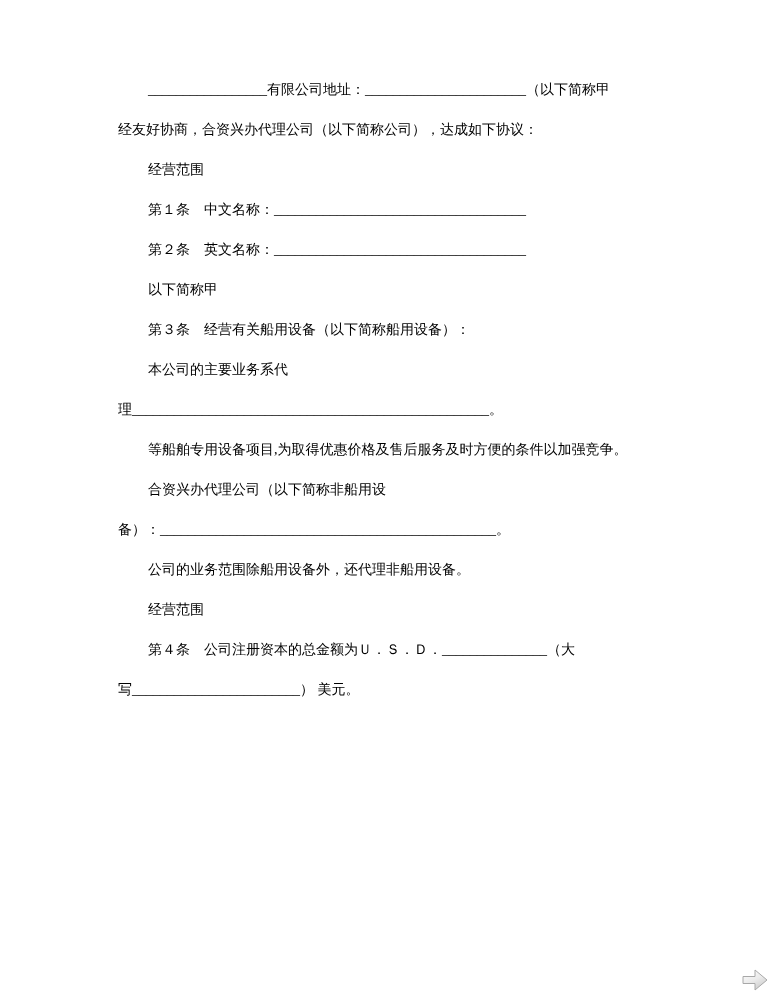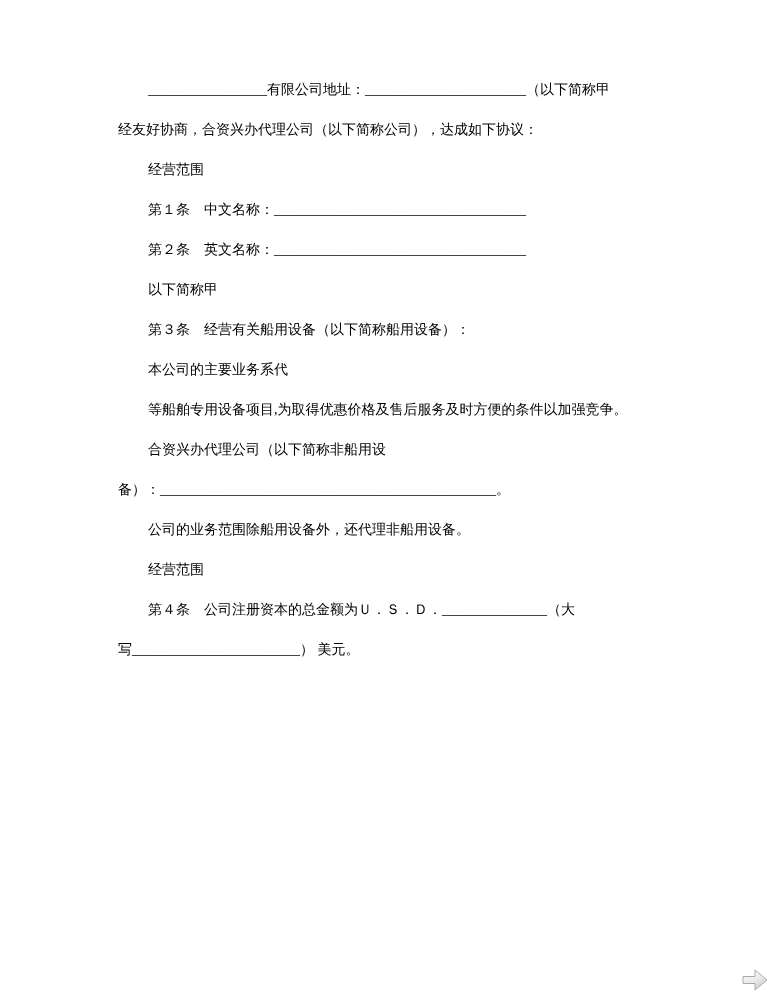--- a/index.html
+++ b/index.html
@@ -57,20 +57,21 @@
 
   <div class="doc-body">
     <div class="line indent">_________________有限公司地址：_______________________（以下简称甲</div>
     <div class="line">经友好协商，合资兴办代理公司（以下简称公司），达成如下协议：</div>
     <div class="line indent">经营范围</div>
     <div class="line indent">第１条　中文名称：____________________________________</div>
     <div class="line indent">第２条　英文名称：____________________________________</div>
     <div class="line indent">以下简称甲</div>
     <div class="line indent">第３条　经营有关船用设备（以下简称船用设备）：</div>
     <div class="line indent">本公司的主要业务系代</div>
+    <div class="line">理___________________________________________________。</div>
     <div class="line indent">等船舶专用设备项目,为取得优惠价格及售后服务及时方便的条件以加强竞争。</div>
     <div class="line indent">合资兴办代理公司（以下简称非船用设</div>
     <div class="line">备）：________________________________________________。</div>
     <div class="line indent">公司的业务范围除船用设备外，还代理非船用设备。</div>
     <div class="line indent">经营范围</div>
     <div class="line indent">第４条　公司注册资本的总金额为Ｕ．Ｓ．Ｄ．_______________（大</div>
     <div class="line">写________________________） 美元。</div>
   </div>
 
   <div class="next-arrow">

